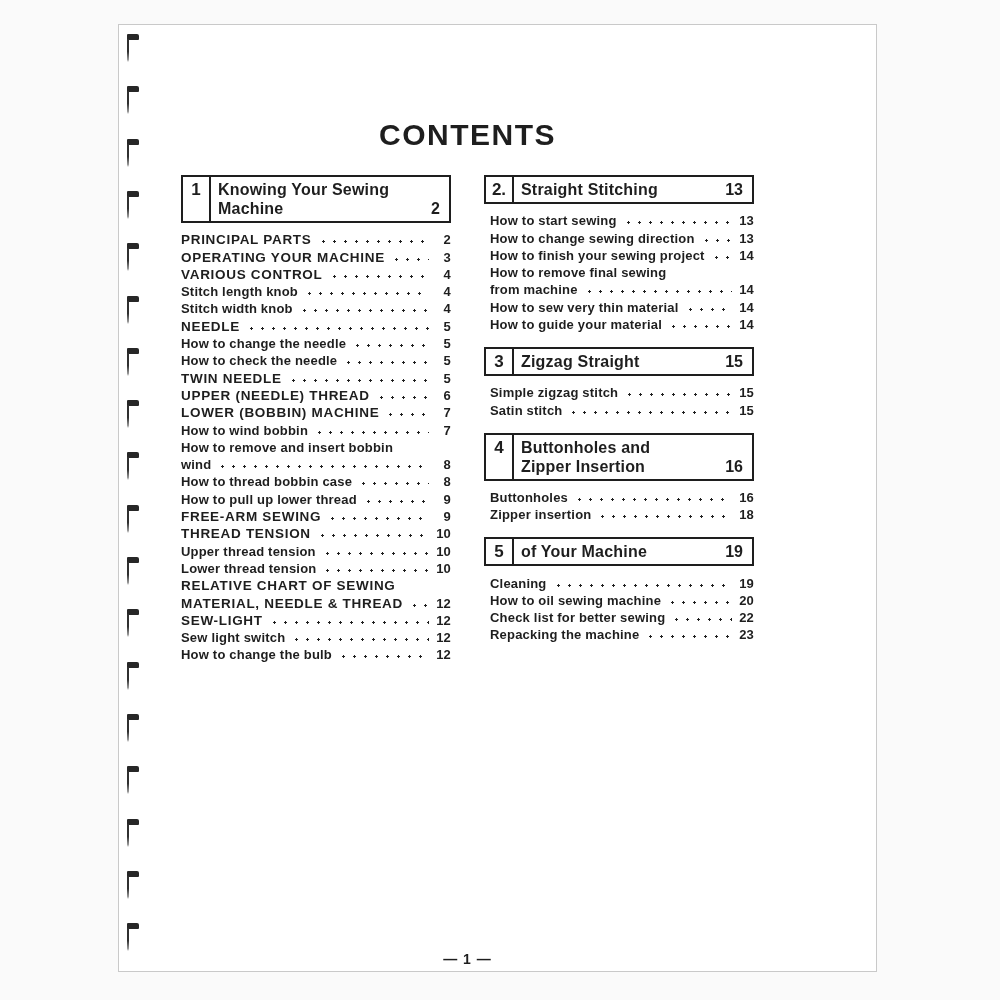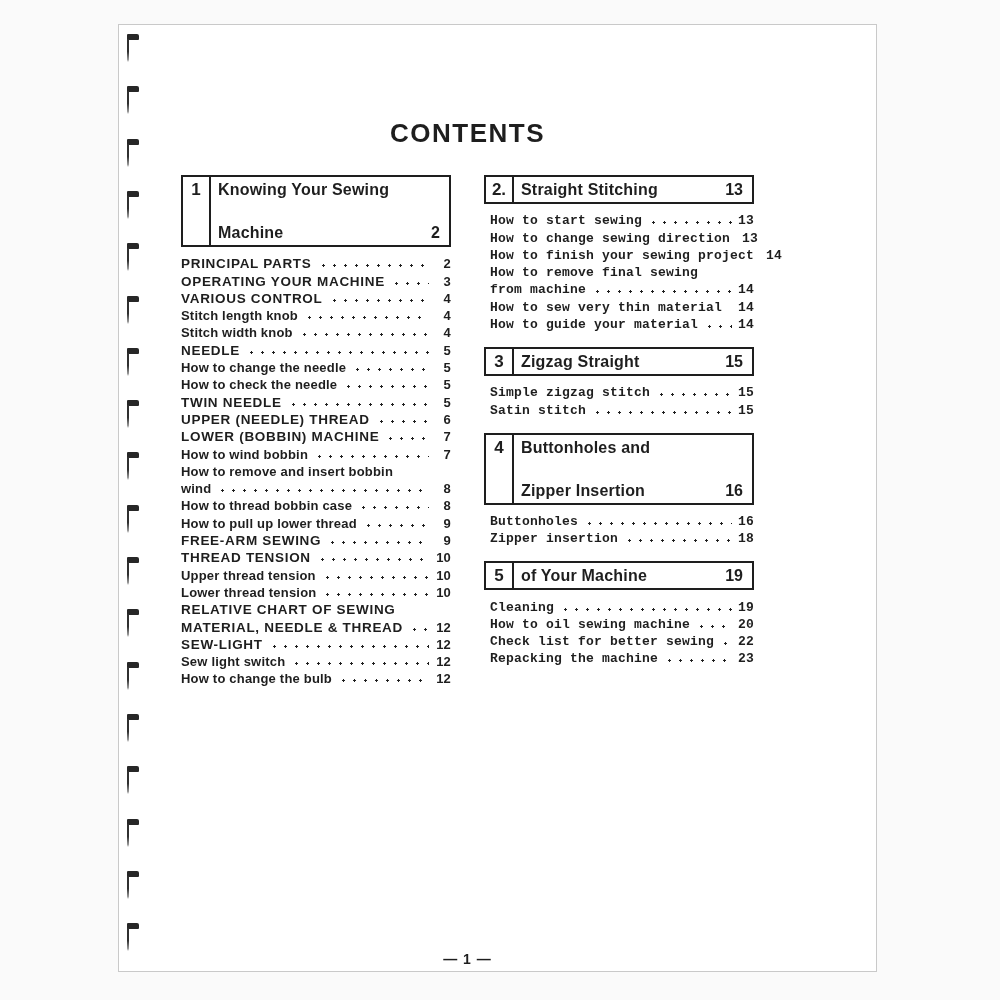--- a/index.html
+++ b/index.html
@@ -32,54 +32,54 @@
     width:12px;height:6px;background:#272727;border-radius:1px 2px 1px 1px;
   }
   .mark::after{
     content:"";position:absolute;left:2px;top:5px;
     width:2px;height:23px;
     background:linear-gradient(180deg,#303030 55%,#9a9a9a 90%,transparent);
   }
   .title{
     position:absolute; left:62px; top:93px; width:573px;
     text-align:center;
-    font-size:26px; letter-spacing:1.5px;
+    font-size:30px; letter-spacing:1.5px;
     color:var(--ink);
   }
   .col{position:absolute; top:150px; width:270px;}
   .col-left{left:62px;}
   .col-right{left:365px;}
   .chapter-box{
     display:flex;
     border:2px solid var(--ink);
     margin-top:14px; margin-bottom:8px;
   }
   .chapter-box:first-child{margin-top:0;}
   .box-num{
     width:28px; flex:0 0 28px;
     border-right:2px solid var(--ink);
     text-align:center;
     font-size:17px; padding-top:3px;
   }
   .box-body{
     position:relative; flex:1;
     padding:3px 8px 3px 7px;
-    display:flex; flex-direction:column; justify-content:center;gap:24px;
+    display:flex; flex-direction:column; justify-content:center;
   }
   .box-line{font-size:16px; line-height:19px; white-space:nowrap; letter-spacing:.2px;}
   .box-page{position:absolute; right:9px; bottom:3px; font-size:16px;}
   .row{
     display:flex; align-items:flex-end;
     height:17.3px; line-height:16px;
     font-size:13px; letter-spacing:.2px;
   }
   .row .txt{white-space:nowrap;}
   .row.caps .txt{font-size:13.5px; letter-spacing:.7px;}
   .row.ind{}
-  .col-right .row{margin-left:6px;font-family:Liberation Mono, monospace;}
+  .col-right .row{margin-left:6px;}
   .leader{
     flex:1; height:15px; margin:0 4px 0 6px;
     background-image:radial-gradient(circle,var(--ink) 1.2px,transparent 1.4px);
     background-size:11px 11px;
     background-repeat:repeat-x;
     background-position:left bottom 1px;
   }
   .leader.none{background:none;}
   .pg{min-width:18px; text-align:right; font-size:13px;}
   .pageno{

